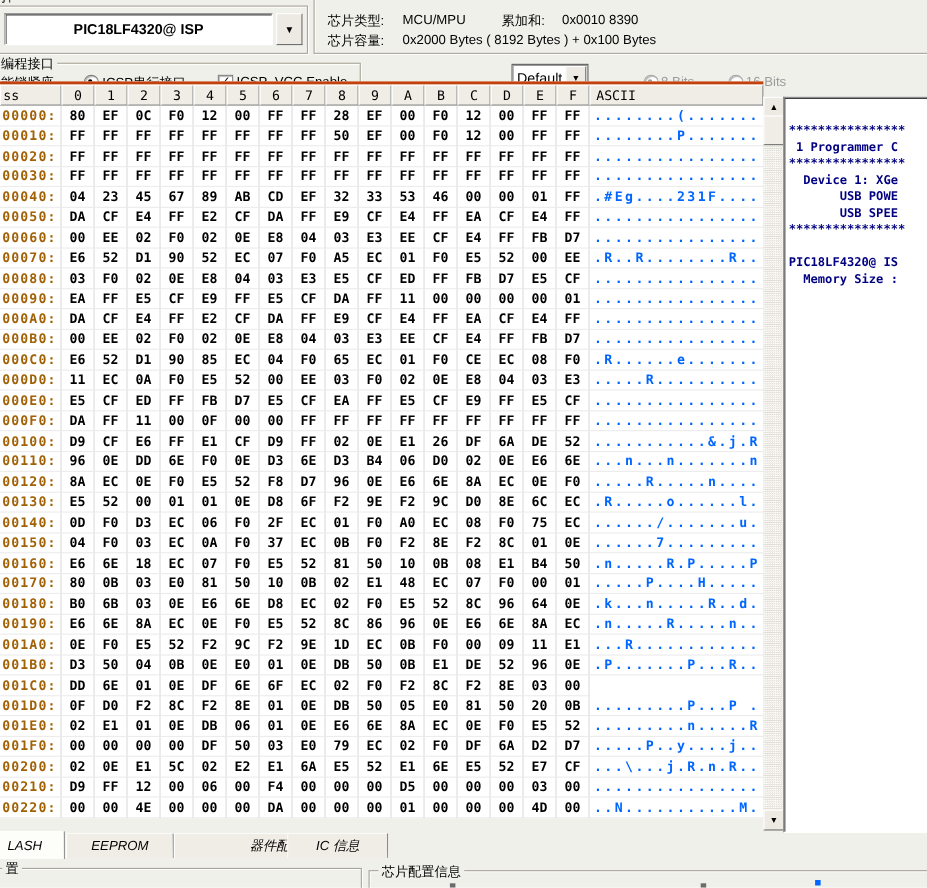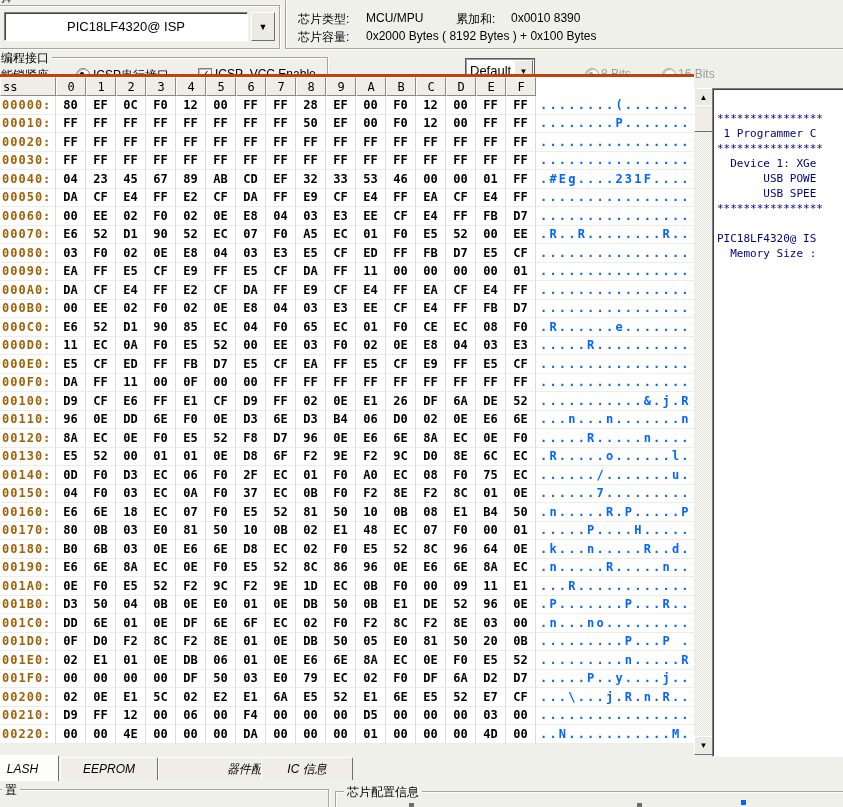--- a/index.html
+++ b/index.html
@@ -6,21 +6,21 @@
   body{
     width:843px;height:807px;overflow:hidden;position:relative;
     background:#F0F0EB;
     font-family:"Liberation Sans","DejaVu Sans",sans-serif;
     font-size:12px;color:#000;
   }
   .abs{position:absolute;}
   
   .sunken{border-top:1px solid #808080;border-left:1px solid #808080;
           border-bottom:1px solid #FFF;border-right:1px solid #FFF;
-          box-shadow:inset 1px 1px 0 #404040;}
+          box-shadow:inset 1px 1px 0 #404040;font-weight:bold;}
   .raised{border-top:1px solid #FFF;border-left:1px solid #FFF;
           border-bottom:1px solid #707070;border-right:1px solid #707070;
           background:#EDEAE3;}
   .groupbox{border:1px solid #A9A59A;box-shadow:1px 1px 0 rgba(255,255,255,.85), inset 1px 1px 0 rgba(255,255,255,.85);}
   .grouplabel{position:absolute;background:#F0F0EB;padding:0 3px;white-space:nowrap;}
   
   #deviceGroup{left:-12px;top:5px;width:290px;height:42px;}
   #deviceCombo{left:4px;top:12px;width:242px;height:27px;background:#FFF;
     display:flex;align-items:center;justify-content:center;font-size:13px;}
   #deviceDrop{left:251px;top:12px;width:22px;height:27px;display:flex;align-items:center;justify-content:center;font-size:9px;}
@@ -140,20 +140,21 @@
       <div class="hdrcell">6</div>
       <div class="hdrcell">7</div>
       <div class="hdrcell">8</div>
       <div class="hdrcell">9</div>
       <div class="hdrcell">A</div>
       <div class="hdrcell">B</div>
       <div class="hdrcell">C</div>
       <div class="hdrcell">D</div>
       <div class="hdrcell">E</div>
       <div class="hdrcell">F</div>
+      <div class="hdrcell ascii">ASCII</div>
     </div>
   <div id="hexBody">
       <div class="hexrow">
         <div class="addrcell">00000:</div>
         <div class="bytecell">80</div>
         <div class="bytecell">EF</div>
         <div class="bytecell">0C</div>
         <div class="bytecell">F0</div>
         <div class="bytecell">12</div>
         <div class="bytecell">00</div>
@@ -720,21 +721,20 @@
         <div class="bytecell">6F</div>
         <div class="bytecell">EC</div>
         <div class="bytecell">02</div>
         <div class="bytecell">F0</div>
         <div class="bytecell">F2</div>
         <div class="bytecell">8C</div>
         <div class="bytecell">F2</div>
         <div class="bytecell">8E</div>
         <div class="bytecell">03</div>
         <div class="bytecell">00</div>
-        <div class="asciicell">.n...no.........</div>
       </div>
       <div class="hexrow">
         <div class="addrcell">001D0:</div>
         <div class="bytecell">0F</div>
         <div class="bytecell">D0</div>
         <div class="bytecell">F2</div>
         <div class="bytecell">8C</div>
         <div class="bytecell">F2</div>
         <div class="bytecell">8E</div>
         <div class="bytecell">01</div>

